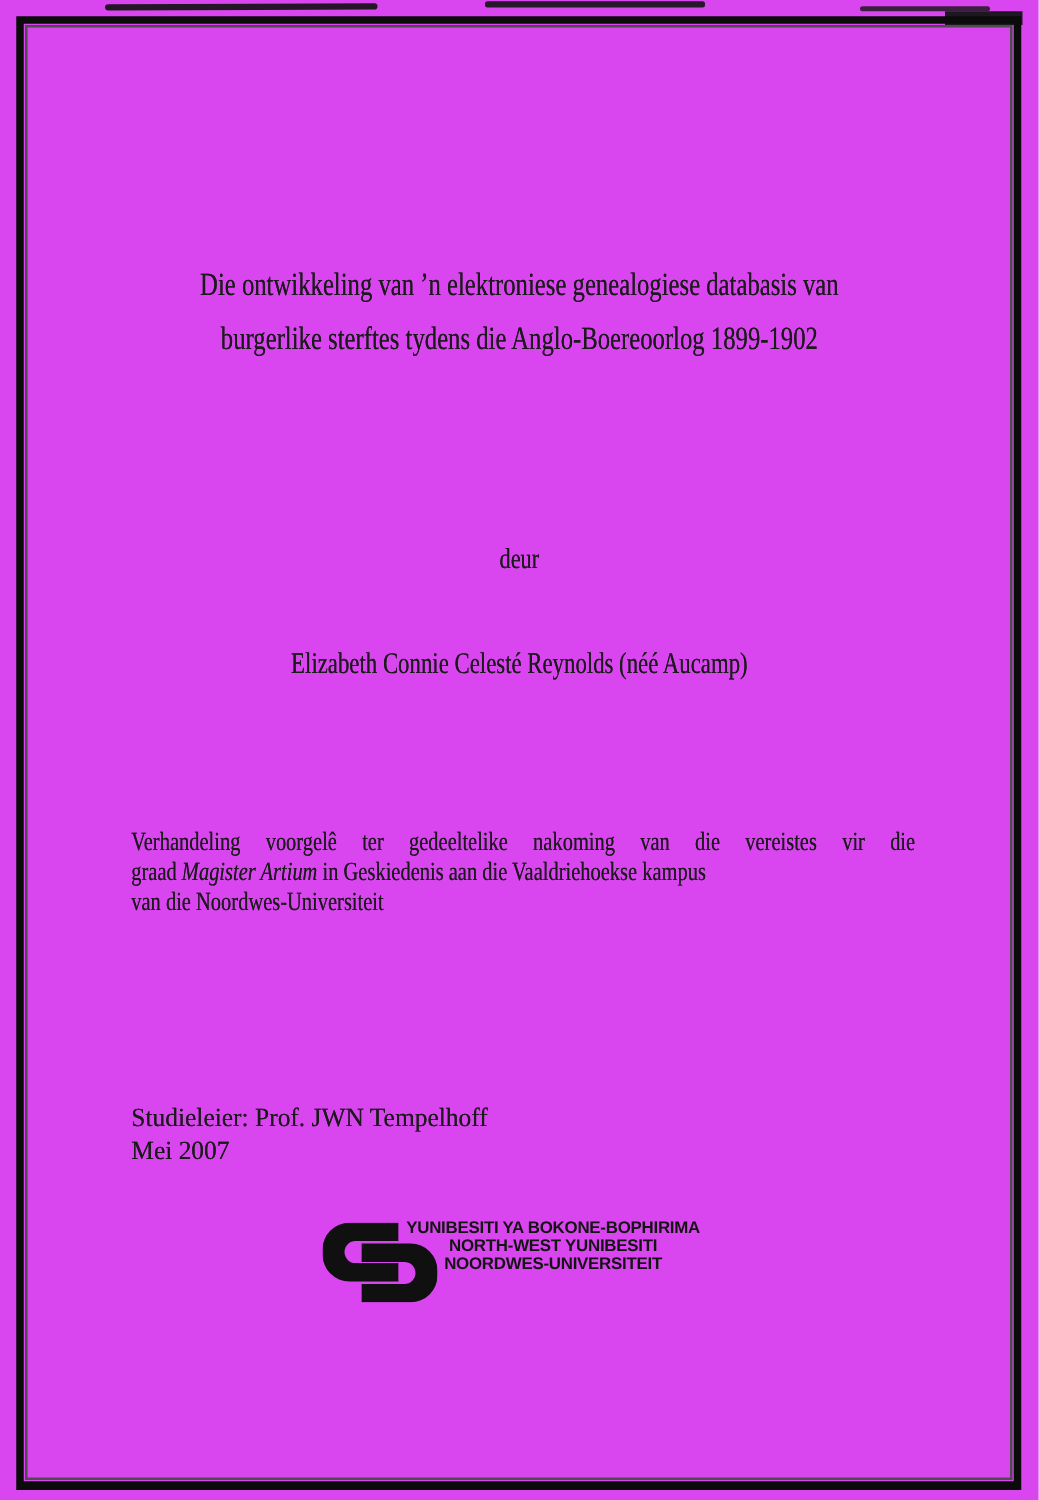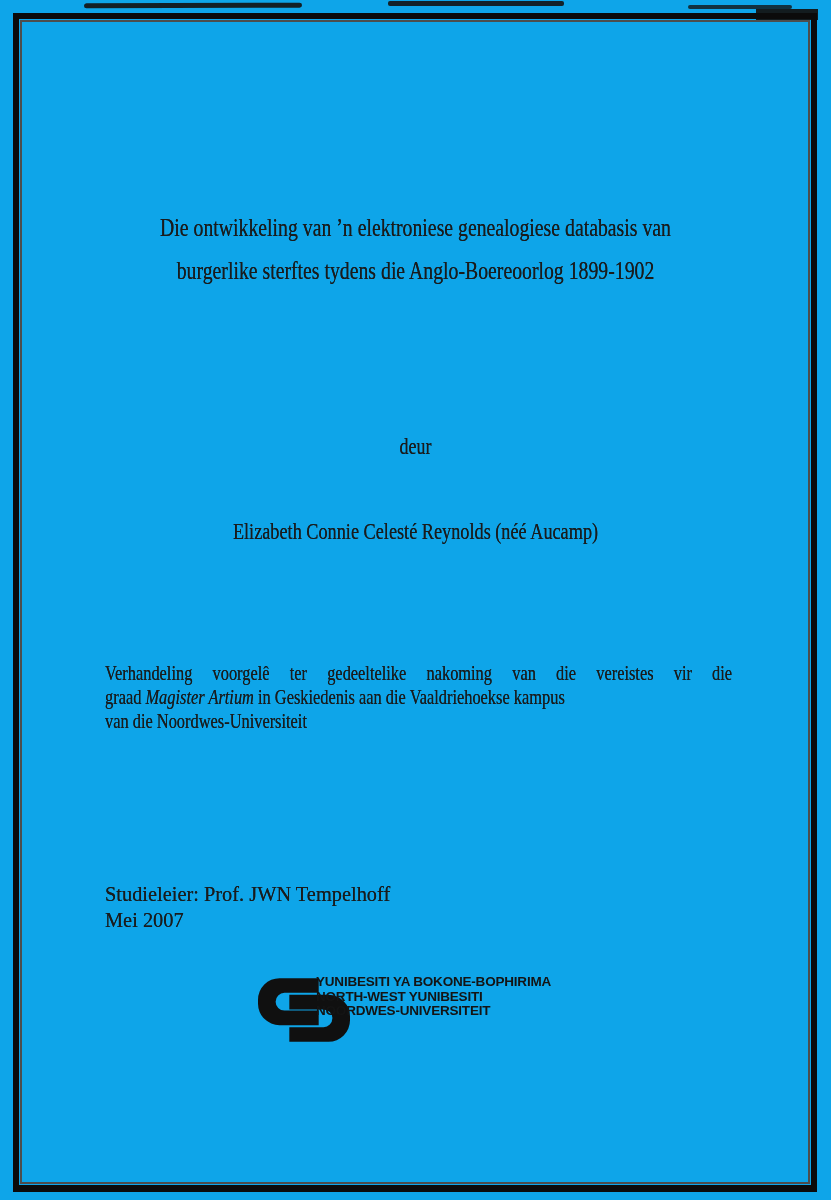--- a/index.html
+++ b/index.html
@@ -7,21 +7,21 @@
     padding: 0;
     background: #ffffff;
     width: 831px;
     height: 1200px;
     overflow: hidden;
   }
   .page {
     position: relative;
     width: 831px;
     height: 1200px;
-    background: #0ea5e9;
+    background: #d946ef;
     font-family: "Liberation Serif", serif;
     color: #1b1b1b;
   }
   
   .streak { position: absolute; background: #141414; }
   .streak-a { left: 84px; top: 3px; width: 218px; height: 5px; border-radius: 3px; transform: rotate(-0.2deg); opacity: .92; }
   .streak-b { left: 388px; top: 1px; width: 176px; height: 5px; border-radius: 2px; opacity: .9; }
   .streak-c { left: 688px; top: 5px; width: 104px; height: 4px; border-radius: 2px; opacity: .8; }
   .corner-blob { left: 756px; top: 9px; width: 62px; height: 11px; opacity: .95; }
   
@@ -97,21 +97,21 @@
   
   .logo-mark {
     position: absolute;
     left: 258px; top: 978px;
     width: 92px; height: 64px;
   }
   .logo-text {
     position: absolute;
     left: 316px; top: 975px;
     width: 253px;
-    text-align: left;
+    text-align: center;
     font-family: "Liberation Sans", sans-serif;
     font-weight: 700;
     font-size: 13.5px;
     line-height: 14.6px;
     letter-spacing: -0.2px;
     color: #141414;
     white-space: nowrap;
   }
 </style>
 </head>

